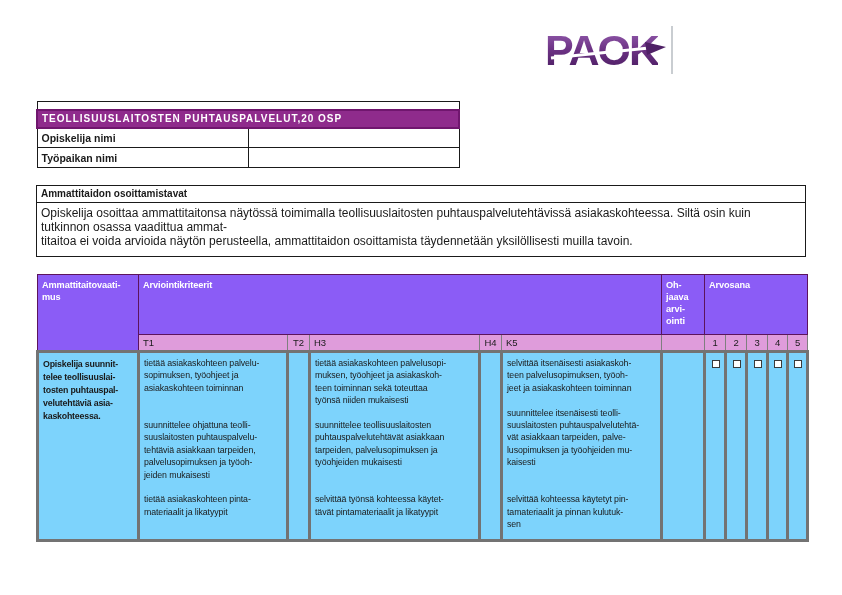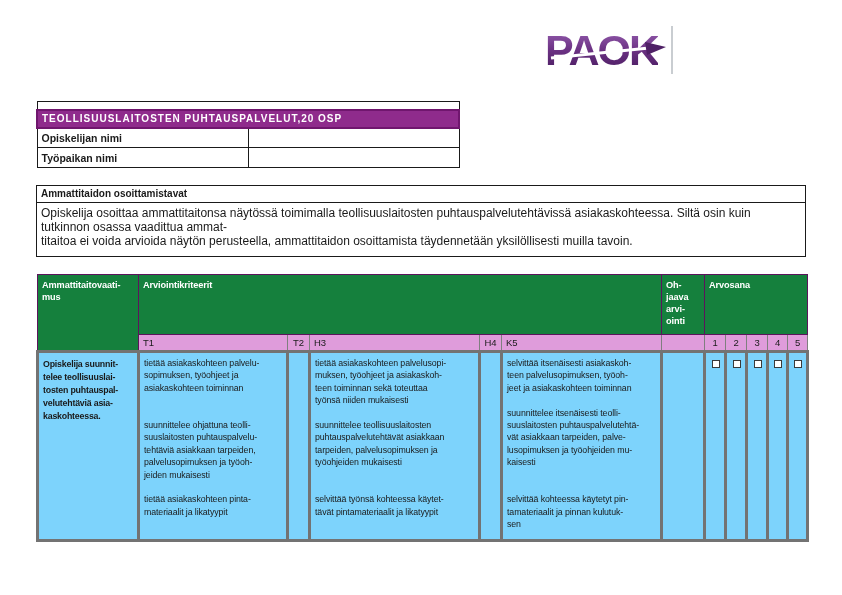--- a/index.html
+++ b/index.html
@@ -33,21 +33,21 @@
 
   
   .demo-box { position:absolute; left:36px; top:185px; width:770px; border:1px solid #1a1a1a; }
   .demo-title { padding:2px 4px 3px; font-size:10px; font-weight:bold; border-bottom:1px solid #1a1a1a; }
   .demo-body { padding:3px 4px 8px; font-size:12px; line-height:14px; white-space:pre-line; }
 
   
   .main-table { position:absolute; left:36px; top:274px; width:770px; border-collapse:collapse; table-layout:fixed; }
   .main-table th, .main-table td { overflow:hidden; }
   .main-table th {
-    background:#15803d; color:#ffffff; font-weight:bold; text-align:left;
+    background:#8b5cf6; color:#ffffff; font-weight:bold; text-align:left;
     vertical-align:top; padding:4px 4px; border:1px solid #5c145c;
     font-size:9.2px; letter-spacing:-0.1px; line-height:12px; white-space:pre-line;
   }
   .main-table .sub-row td {
     background:#df9cdb; border:1px solid #7f7f7f; font-size:9.5px;
     color:#1a1a1a; padding:1px 4px; vertical-align:middle;margin-top:24px;
   }
   .main-table .sub-row td.center { text-align:center; padding:1px 0; }
   .main-table .body-row td {
     border:3px solid #737373; vertical-align:top; background:#7dd3fc;
@@ -78,21 +78,21 @@
 
   <table class="info-table">
     <tbody>
         <tr class="spacer-row">
       <td colspan="2"></td>
     </tr>
     <tr class="title-row">
       <td colspan="2">TEOLLISUUSLAITOSTEN PUHTAUSPALVELUT,20 OSP</td>
     </tr>
     <tr class="name-row">
-      <td class="label-col">Opiskelijan nimi</td>
+      <td class="label-col">Opiskelija nimi</td>
       <td></td>
     </tr>
     <tr class="name-row">
       <td class="label-col">Työpaikan nimi</td>
       <td></td>
     </tr>
   </tbody>
     </table>
 
   <div class="demo-box">

